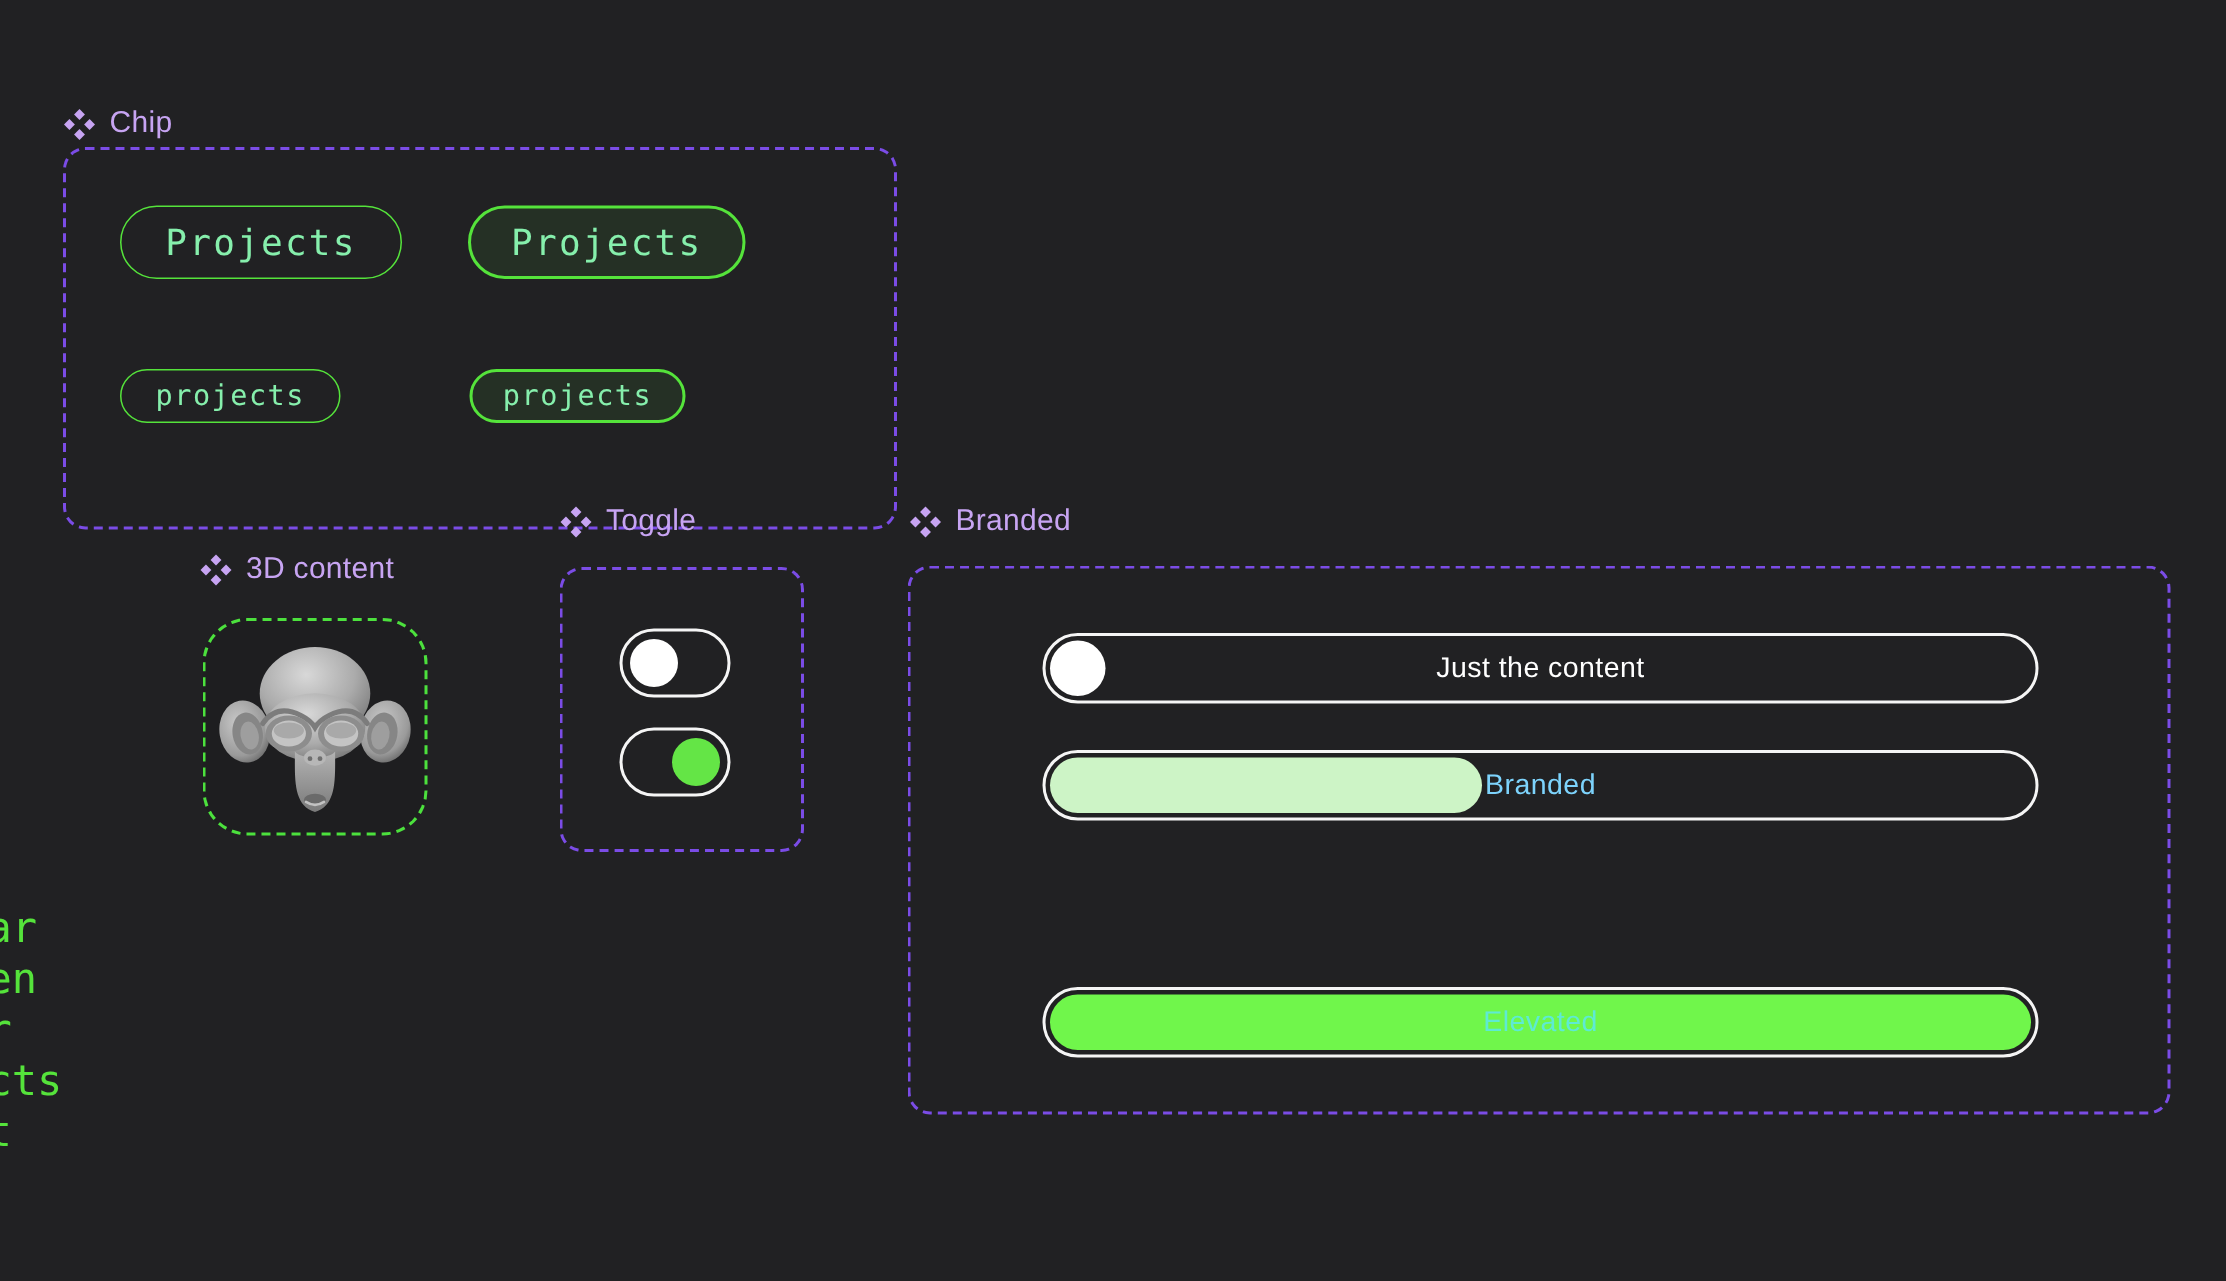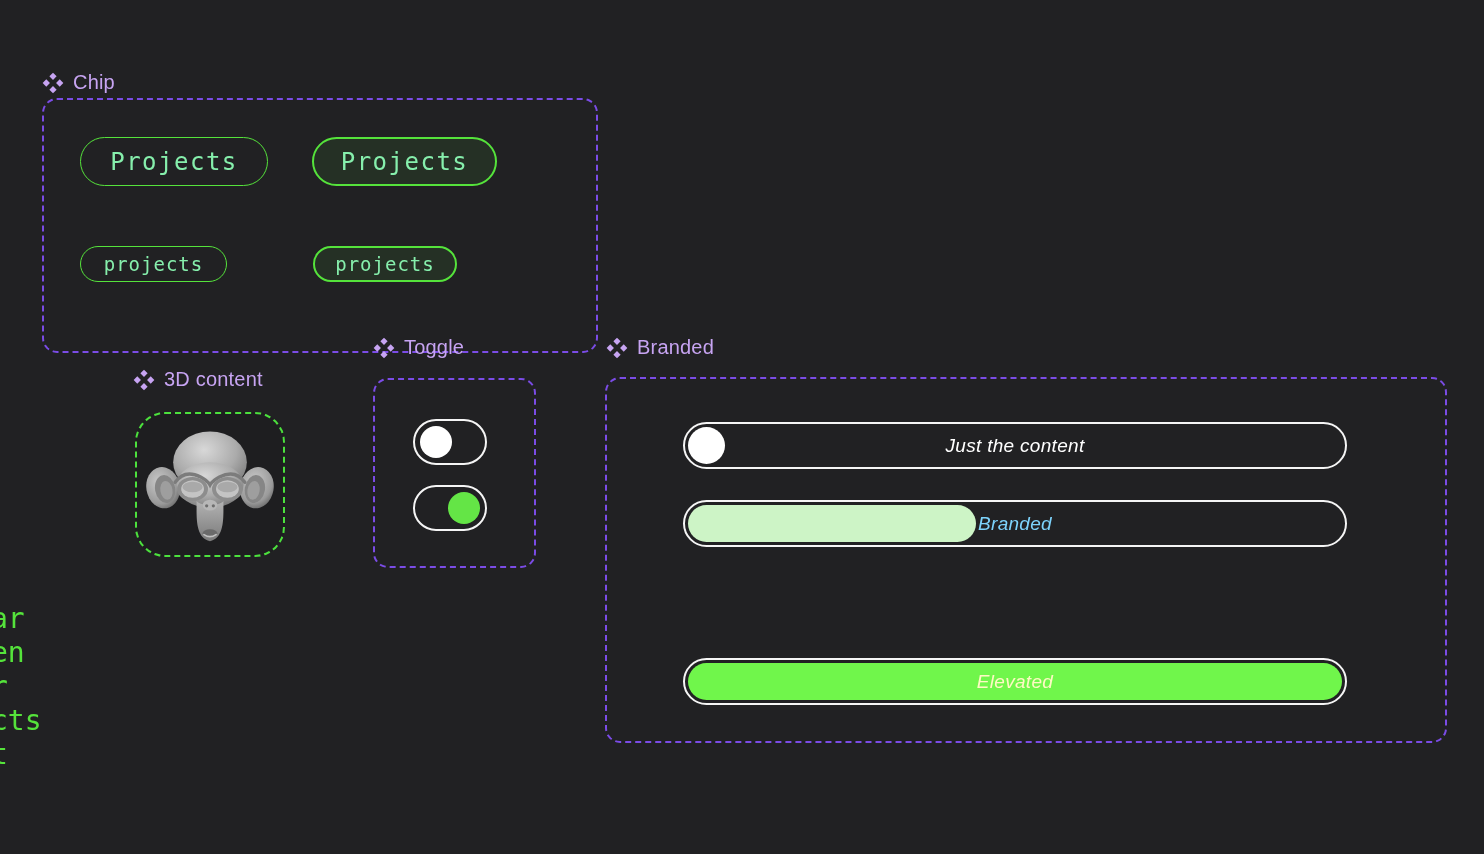--- a/index.html
+++ b/index.html
@@ -77,27 +77,26 @@
     top: 5px;
     width: 32px; height: 32px;
     border-radius: 50%;
   }
   .toggle--off .knob { left: 5px;  background: #ffffff; }
   .toggle--on  .knob { right: 5px; background: #64e546; }
 
   
   .slider-row {
     position: absolute;
-    left: 76px;
+    left: 88px;
     width: 664px; height: 47px;
     border: 2px solid #f5f5f5;
     border-radius: 999px;
     background: transparent;
     cursor: pointer;
-    font-style: italic;
   }
   .slider-fill {
     position: absolute;
     left: 3px; top: 3px; bottom: 3px;
     border-radius: 999px;
     width: 0;
   }
   .slider-knob {
     position: absolute;
     left: 3px; top: 3px;
@@ -251,17 +250,17 @@
     </div>
 
     <div class="slider-row" style="top:121px;">
       <span class="slider-fill" style="width: calc(44% - 2.64px); background: rgb(205, 244, 198);"></span>
       <span class="slider-text" style="color: #7dd3fc;">Branded</span>
     </div>
 
 
     <div class="slider-row" style="top:279px;">
       <span class="slider-fill" style="width: calc(100% - 6px); background: rgb(112, 246, 75);"></span>
-      <span class="slider-text" style="color: #fef9c3;">Elevated</span>
+      <span class="slider-text" style="color: #5eead4;">Elevated</span>
     </div>
   </div>
 
 </div>
 
 </body></html>

